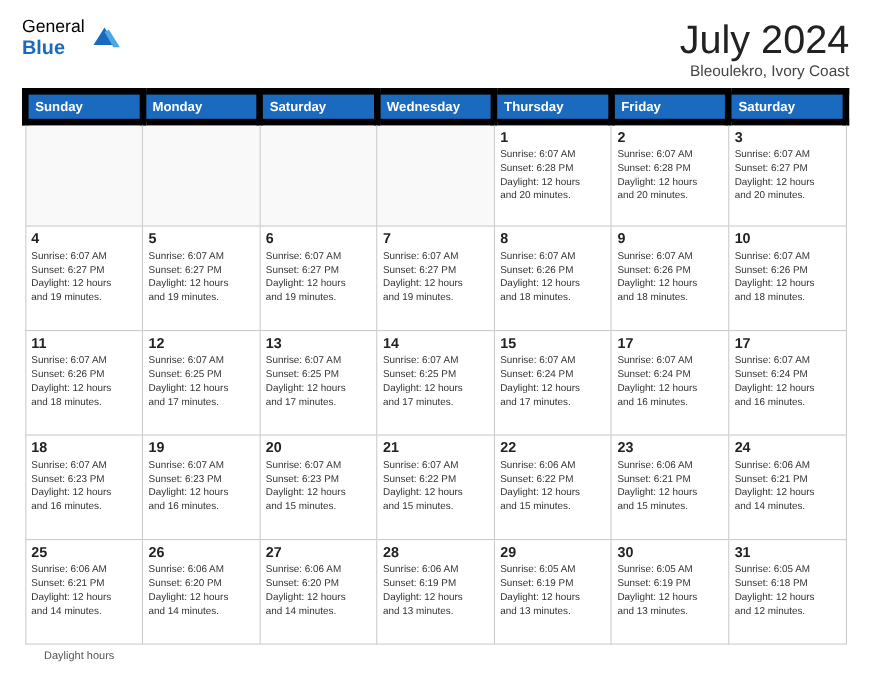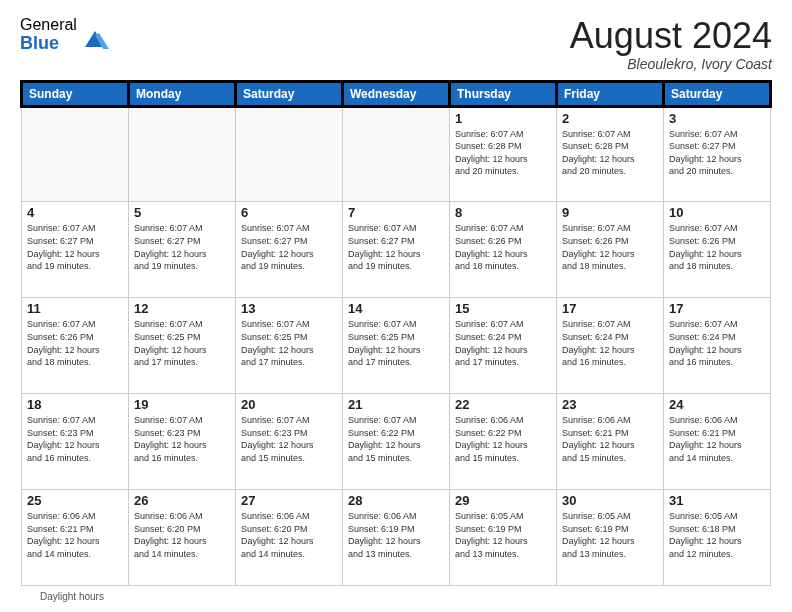--- a/index.html
+++ b/index.html
@@ -18,21 +18,21 @@
       flex-direction: column;
     }
     .header {
       display: flex;
       justify-content: space-between;
       align-items: flex-start;
       margin-bottom: 8px;
     }
     .logo {
       display: flex;
-      align-items: flex-end;
+      align-items: center;
       gap: 2px;
     }
     .logo-text {
       display: flex;
       flex-direction: column;
       line-height: 1.1;
     }
     .logo-blue {
       font-size: 18px;
       font-weight: bold;
@@ -49,37 +49,36 @@
     }
     .cal-title {
       font-size: 36px;
       font-weight: 300;
       color: #222;
       line-height: 1.1;
     }
     .cal-subtitle {
       font-size: 14px;
       color: #444;
-      font-style: italic;
     }
     .calendar {
       flex: 1;
       border: 1px solid #ccc;
       border-collapse: collapse;
       width: 100%;
       table-layout: fixed;
     }
     .calendar th {
       background-color: #1a6bbf;
       color: #fff;
       text-align: left;
       padding: 4px 6px;
       font-size: 12px;
       font-weight: bold;
-      border: 3px solid #000000;
+      border: 6px solid #000000;
     }
     .calendar td {
       border: 1px solid #ccc;
       vertical-align: top;
       padding: 3px 5px;
       font-size: 9.5px;
       color: #333;
       background: #fff;
       height: 88px;
     }
@@ -115,21 +114,21 @@
       <div class="logo-text">
         <span>General</span>
         <span class="logo-blue">Blue</span>
       </div>
       <svg class="logo-icon" viewBox="0 0 28 28">
         <polygon points="4,22 14,6 24,22" fill="#1a6bbf"></polygon>
         <polygon points="14,10 22,24 28,24 18,8" fill="#4da6e8"></polygon>
       </svg>
     </div>
     <div class="title-block">
-      <div class="cal-title">August 2024</div>
+      <div class="cal-title">July 2024</div>
       <div class="cal-subtitle">Bleoulekro, Ivory Coast</div>
     </div>
   </div>
 
   <table class="calendar">
     <thead>
       <tr>
         <th>Sunday</th>
         <th>Monday</th>
         <th>Saturday</th>

